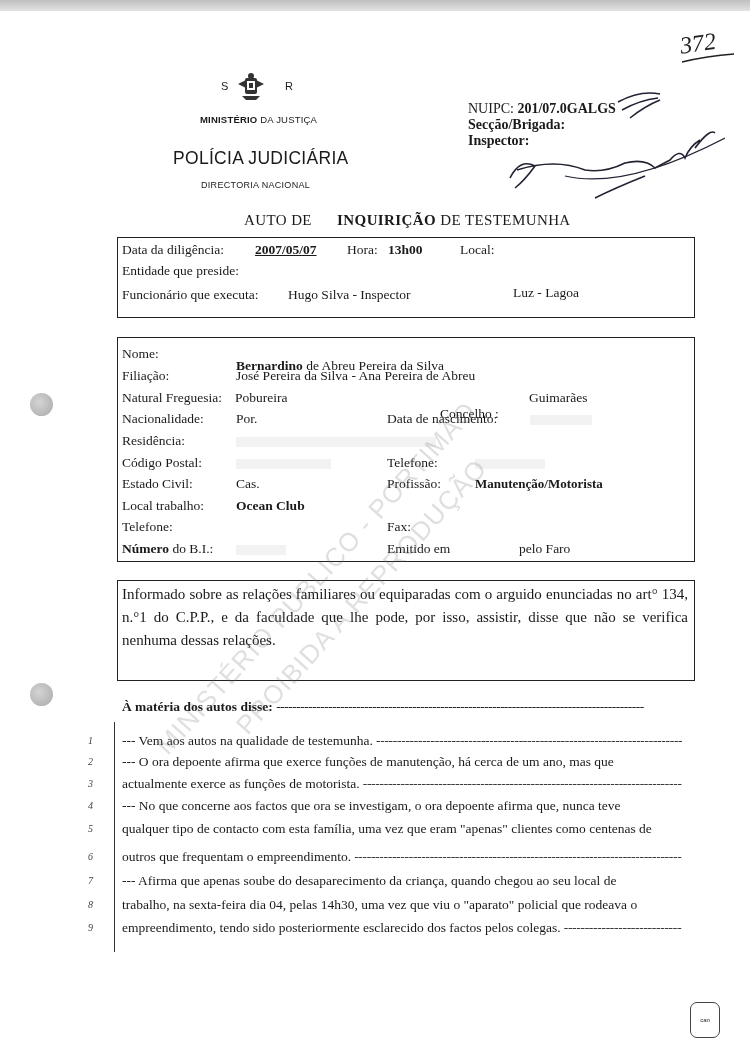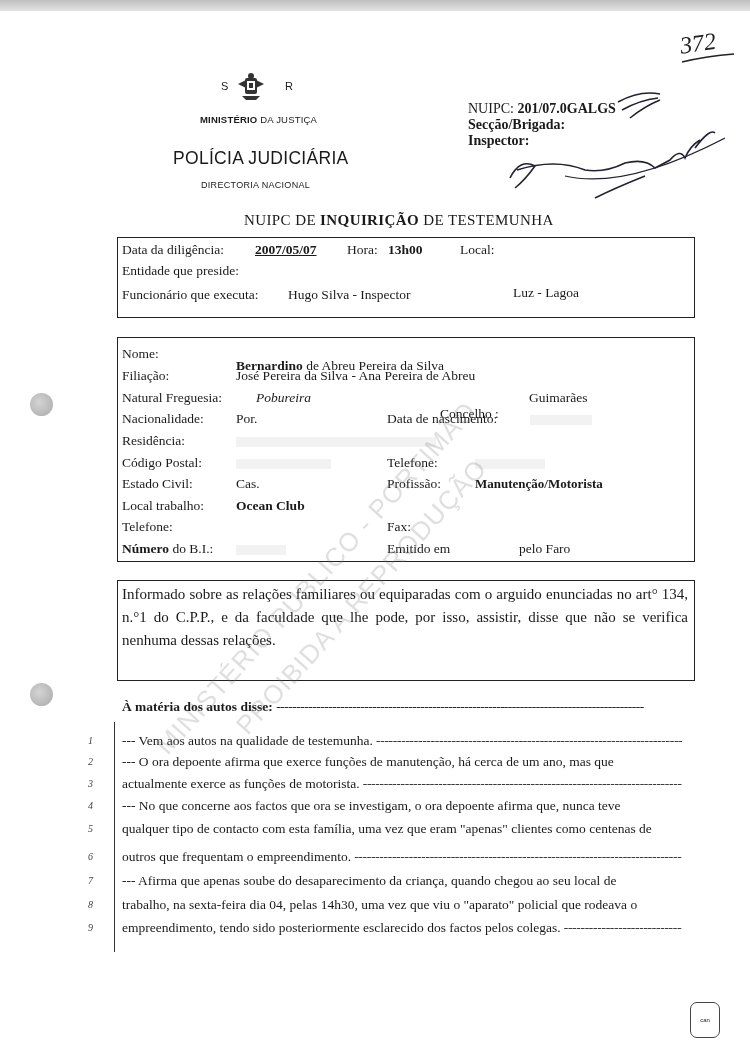--- a/index.html
+++ b/index.html
@@ -20,21 +20,21 @@
   .ministry b { font-weight: bold; }
   .pj { left: 173px; top: 148px; font-size: 17.5px; letter-spacing: .3px; }
   .dn { left: 201px; top: 180px; font-size: 9px; letter-spacing: .3px; }
 
   .nuipc { left: 468px; top: 101px; font-size: 14px; line-height: 16px; }
   .nuipc b { font-weight: bold; }
   .pagenum { left: 672px; top: 18px; width: 70px; height: 50px; }
   .sig { left: 495px; top: 118px; width: 230px; height: 90px; }
 
   .title { left: 244px; top: 212px; font-size: 15px; letter-spacing: .4px; }
-  .title b { font-weight: bold; }
+  .title b { font-weight: bold; margin-left: 21px; }
 
   
   .box { border: 1.4px solid #222; }
   .box1 { left: 117px; top: 237px; width: 576px; height: 79px; }
   .box2 { left: 117px; top: 337px; width: 576px; height: 223px; }
   .box3 { left: 117px; top: 580px; width: 576px; height: 99px; }
 
   .row { position: absolute; font-size: 13.5px; white-space: nowrap; }
   .row b { font-weight: bold; }
 
@@ -95,21 +95,21 @@
 <svg class="abs sig" viewBox="0 0 230 90">
   <path d="M120 -20 Q150 -30 175 -22 M130 -5 Q150 -8 175 -18" stroke="#223" stroke-width="1.5" fill="none" transform="translate(0,0)"></path>
   <path d="M15 60 Q25 40 40 48 Q30 62 20 70 M22 52 Q60 40 90 52 Q110 55 130 45 Q150 40 160 50 L175 42 Q185 30 190 40 Q195 28 205 22 M200 30 Q215 10 220 15 M150 58 Q120 70 100 80" stroke="#223" stroke-width="1.6" fill="none"></path>
   <path d="M70 58 Q130 72 230 20" stroke="#223" stroke-width="1.2" fill="none"></path>
 </svg>
 <svg class="abs" style="left:610px;top:88px;width:60px;height:35px;" viewBox="0 0 60 35">
   <path d="M8 14 Q30 2 50 6 M12 22 Q30 12 48 10 M20 30 Q35 18 50 12" stroke="#223" stroke-width="1.6" fill="none"></path>
 </svg>
 
 <div class="abs title">
-  <span>NUIPC DE </span><b>INQUIRIÇÃO</b><span> DE TESTEMUNHA</span>
+  <span>AUTO DE </span><b>INQUIRIÇÃO</b><span> DE TESTEMUNHA</span>
 </div>
 
 <div class="abs box box1"></div>
 <div class="row" style="left:122px;top:242px;">Data da diligência:</div>
 <div class="row" style="left:255px;top:242px;font-weight:bold;text-decoration:underline;">2007/05/07</div>
 <div class="row" style="left:347px;top:242px;">Hora:</div>
 <div class="row" style="left:388px;top:242px;font-weight:bold;">13h00</div>
 <div class="row" style="left:460px;top:242px;">Local:</div>
 <div class="row" style="left:513px;top:242px;margin-top:43px;">Luz - Lagoa</div>
 <div class="row" style="left:122px;top:263px;">Entidade que preside:</div>
@@ -117,21 +117,21 @@
 <div class="row" style="left:288px;top:287px;">Hugo Silva - Inspector</div>
 
 <div class="abs box box2"></div>
 <div class="row" style="left:122px;top:346px;">Nome:</div>
 <div class="row" style="left:236px;top:358px;"><b>Bernardino</b><span> de Abreu Pereira da Silva</span></div>
 
 <div class="row" style="left:122px;top:368px;">Filiação:</div>
 <div class="row" style="left:236px;top:368px;">José Pereira da Silva - Ana Pereira de Abreu</div>
 
 <div class="row" style="left:122px;top:390px;">Natural Freguesia:</div>
-<div class="row" style="left:256px;top:390px;font-style:italic;">Pobureira</div>
+<div class="row" style="left:235px;top:390px;">Pobureira</div>
 <div class="row" style="left:440px;top:406px;">Concelho :</div>
 <div class="row" style="left:529px;top:390px;">Guimarães</div>
 
 <div class="row" style="left:122px;top:411px;">Nacionalidade:</div>
 <div class="row" style="left:236px;top:411px;">Por.</div>
 <div class="row" style="left:387px;top:411px;">Data de nascimento:</div>
 <div class="row" style="left:530px;top:411px;"><span class="redact" style="width:62px;"></span></div>
 
 <div class="row" style="left:122px;top:433px;">Residência:</div>
 <div class="row" style="left:236px;top:433px;"><span class="redact" style="width:200px;"></span></div>

